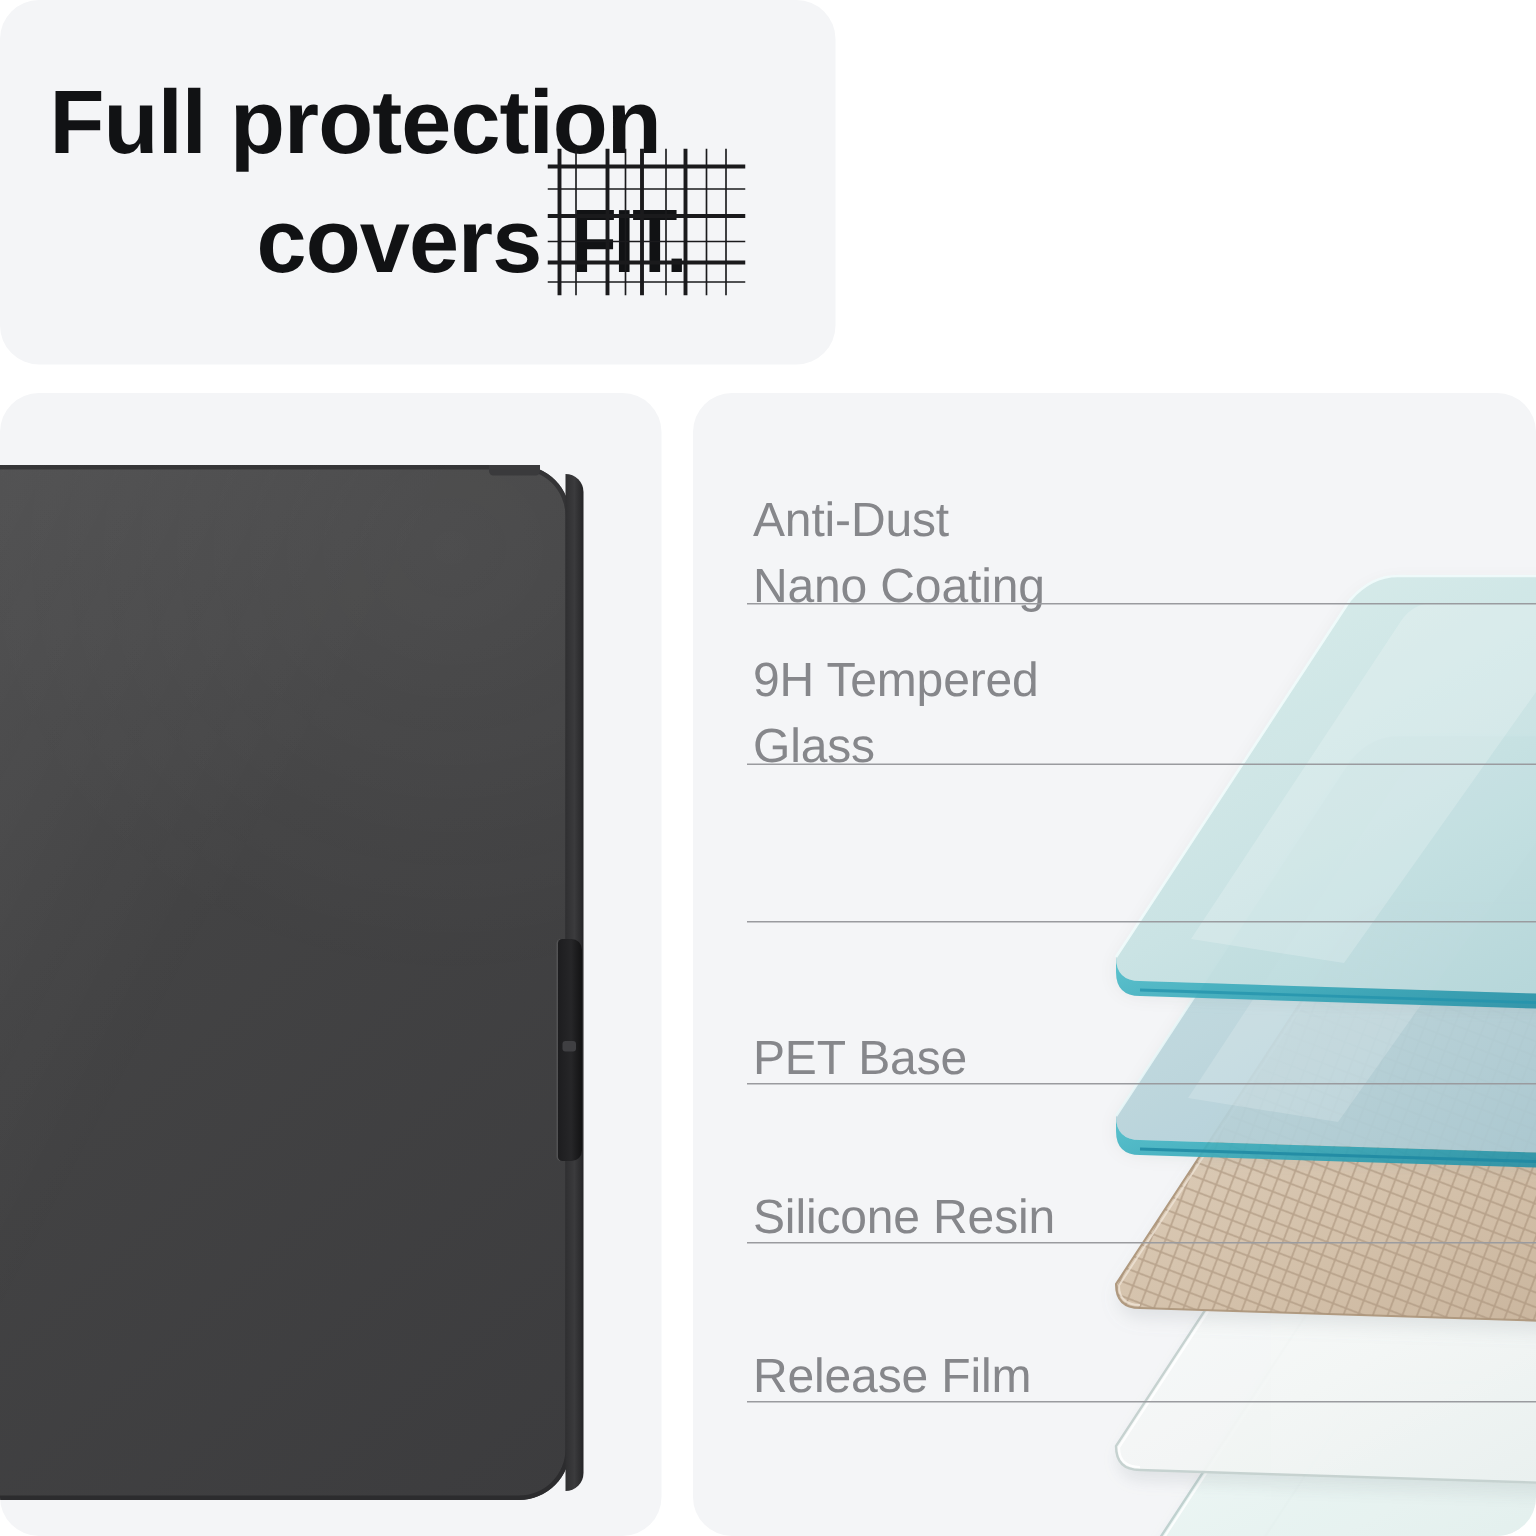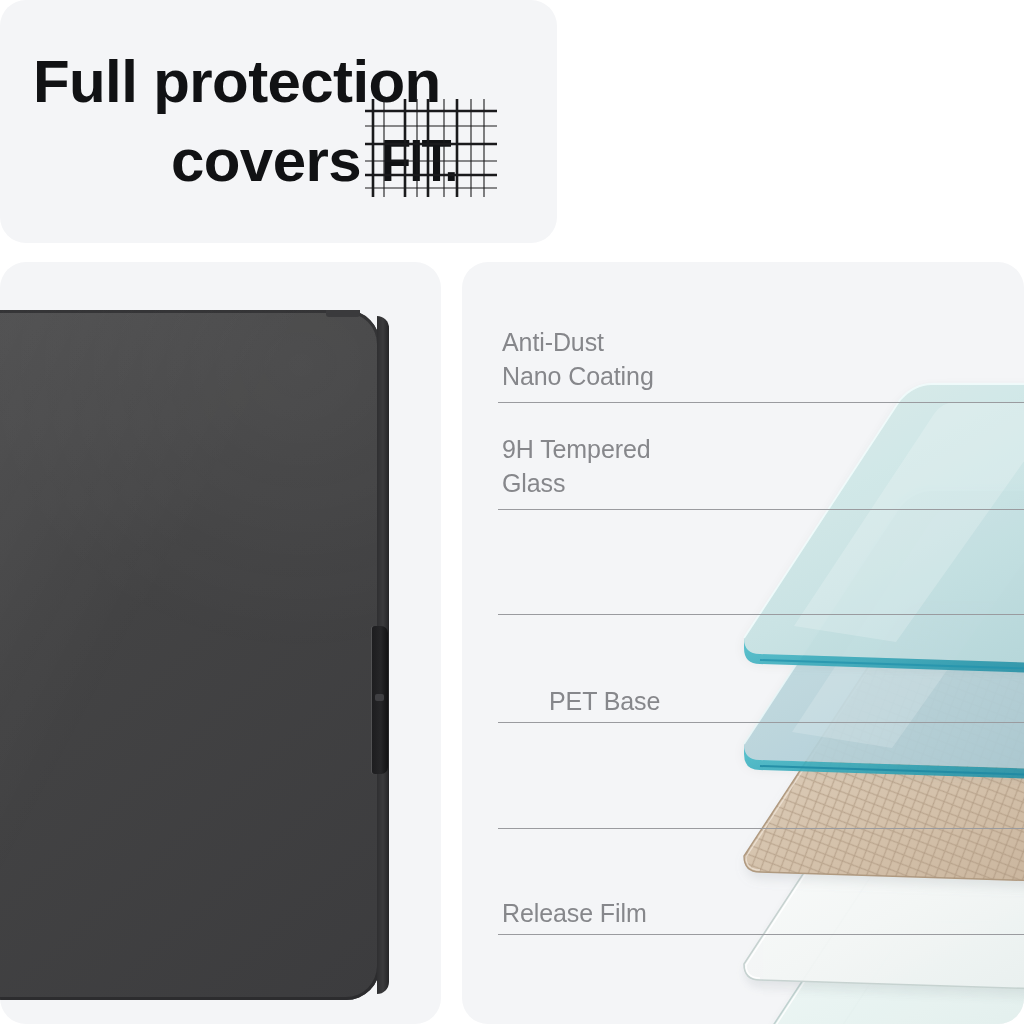--- a/index.html
+++ b/index.html
@@ -167,21 +167,21 @@
     height: 762px;
   }
 
   
   .callout {
     position: absolute;
     left: 38px;
   }
   .callout-text {
     color: #86878b;
-    font-size: 25px;
+    font-size: 32px;
     font-weight: 400;
     line-height: 1.36;
     letter-spacing: -0.1px;
     white-space: pre-line;
     padding-left: 2px;
   }
   .callout-rule {
     position: absolute;
     height: 1px;
     background: #9a9b9f;
@@ -340,25 +340,28 @@
     <div class="callout-rule" style="left:36px; top:140px; width:706px;"></div>
 
     <div class="callout" style="top:170px;">
       <div class="callout-text">9H Tempered
 Glass</div>
     </div>
     <div class="callout-rule" style="left:36px; top:247px; width:706px;"></div>
 
     <div class="callout-rule" style="left:36px; top:352px; width:706px;"></div>
 
-    <div class="callout" style="top:422px;margin-left:47px;">
+    <div class="callout" style="top:422px;">
       <div class="callout-text">PET Base</div>
     </div>
     <div class="callout-rule" style="left:36px; top:460px; width:706px;"></div>
 
+    <div class="callout" style="top:528px;">
+      <div class="callout-text">Silicone Resin</div>
+    </div>
     <div class="callout-rule" style="left:36px; top:566px; width:706px;"></div>
 
     <div class="callout" style="top:634px;">
       <div class="callout-text">Release Film</div>
     </div>
     <div class="callout-rule" style="left:36px; top:672px; width:706px;"></div>
 
   </div>
 
 </div>

